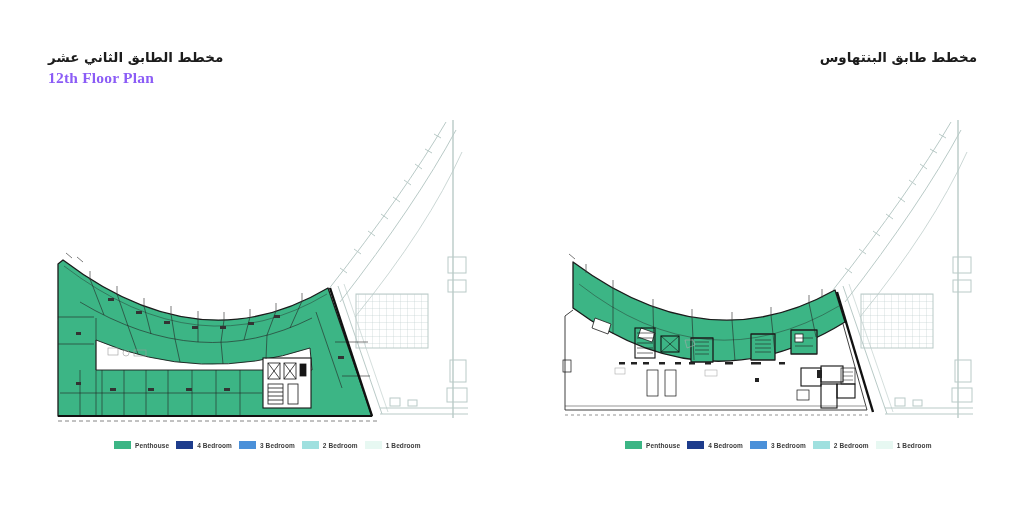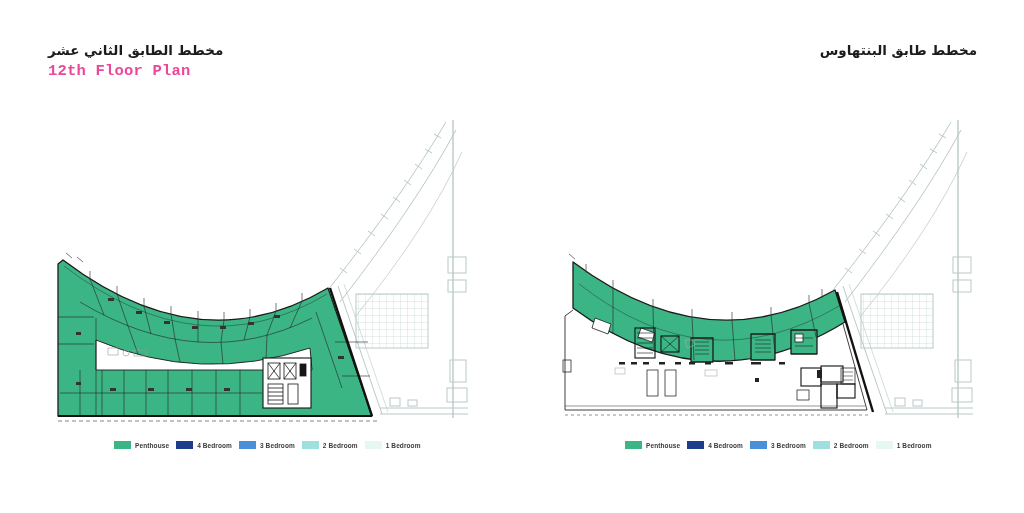--- a/index.html
+++ b/index.html
@@ -1,22 +1,22 @@
 <!DOCTYPE html>
 <html><head>
 <meta charset="utf-8">
 <style>
   html,body{margin:0;padding:0;background:#ffffff;}
   .page{position:relative;width:1024px;height:513px;background:#ffffff;overflow:hidden;
         font-family:"Liberation Sans","DejaVu Sans",sans-serif;}
-  .title-block{position:absolute;top:40px;color:#1c1c1c;}
+  .title-block{position:absolute;top:47px;color:#1c1c1c;}
   .title-block.left{left:48px;text-align:left;}
   .title-block.right{right:47px;text-align:right;}
   .title-ar{font-family:"DejaVu Sans",sans-serif;font-weight:700;font-size:13.5px;line-height:20px;color:#1c1c1c;direction:rtl;}
-  .title-en{font-family:Liberation Mono, monospace;font-weight:700;font-size:15.5px;line-height:18px;margin-top:2px;color:#ec4899;letter-spacing:.2px;}
+  .title-en{font-family:Liberation Serif, serif;font-weight:700;font-size:15.5px;line-height:18px;margin-top:2px;color:#8b5cf6;letter-spacing:.2px;}
   .plan-svg{position:absolute;width:420px;height:310px;top:112px;}
   .plan-svg.left{left:50px;}
   .plan-svg.right{left:555px;}
   .legend{position:absolute;top:441px;display:flex;align-items:center;column-gap:7px;}
   .legend.left{left:114px;}
   .legend.right{left:625px;}
   .legend-item{display:flex;align-items:center;}
   .swatch{display:inline-block;width:17px;height:8px;margin-right:4px;}
   .legend-label{font-size:6.5px;font-weight:700;color:#3a3a3a;letter-spacing:.1px;white-space:nowrap;}
 </style>

